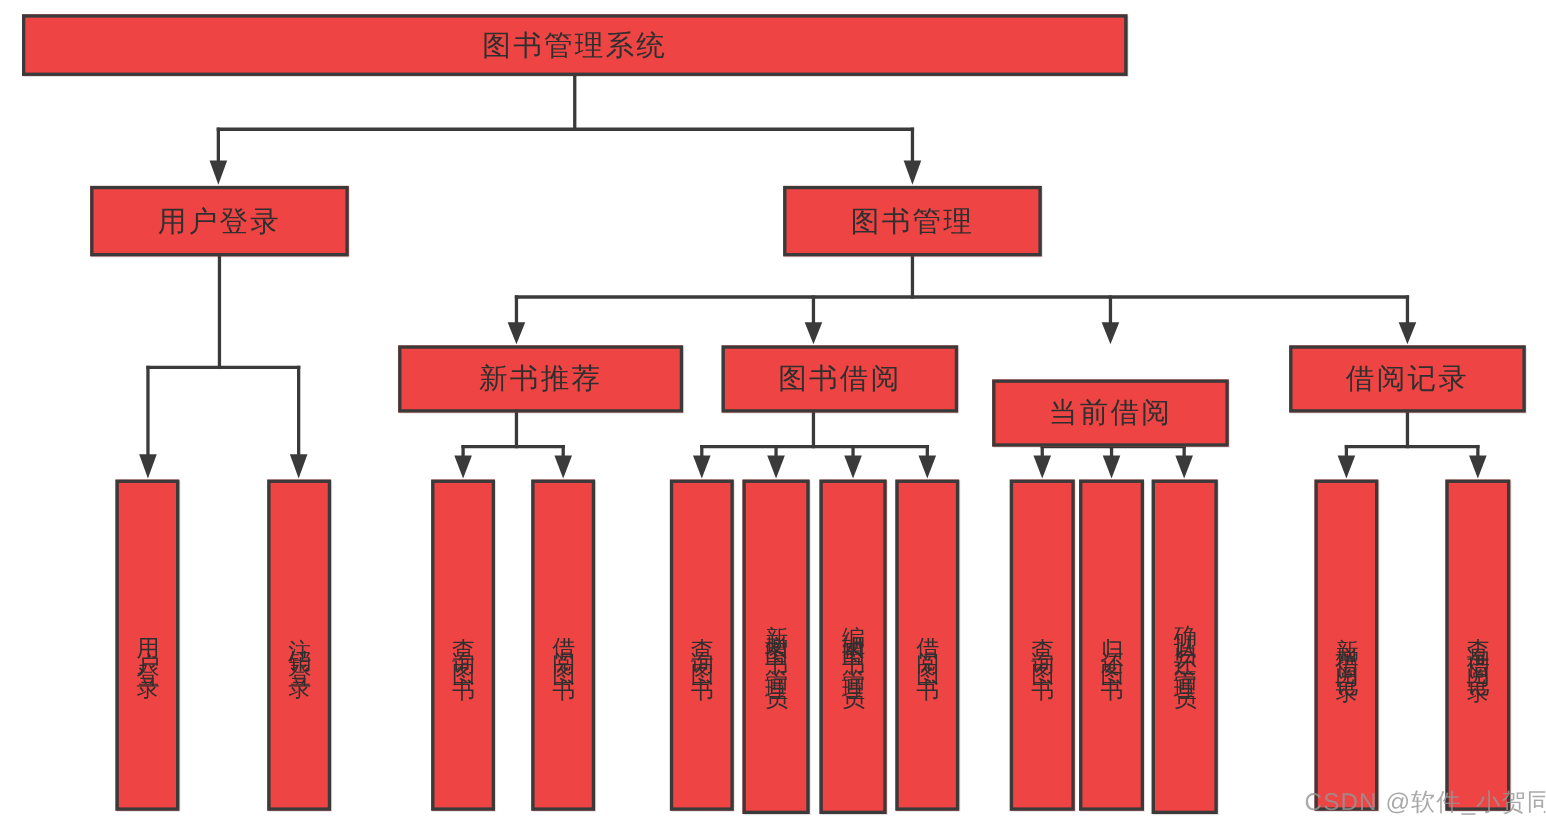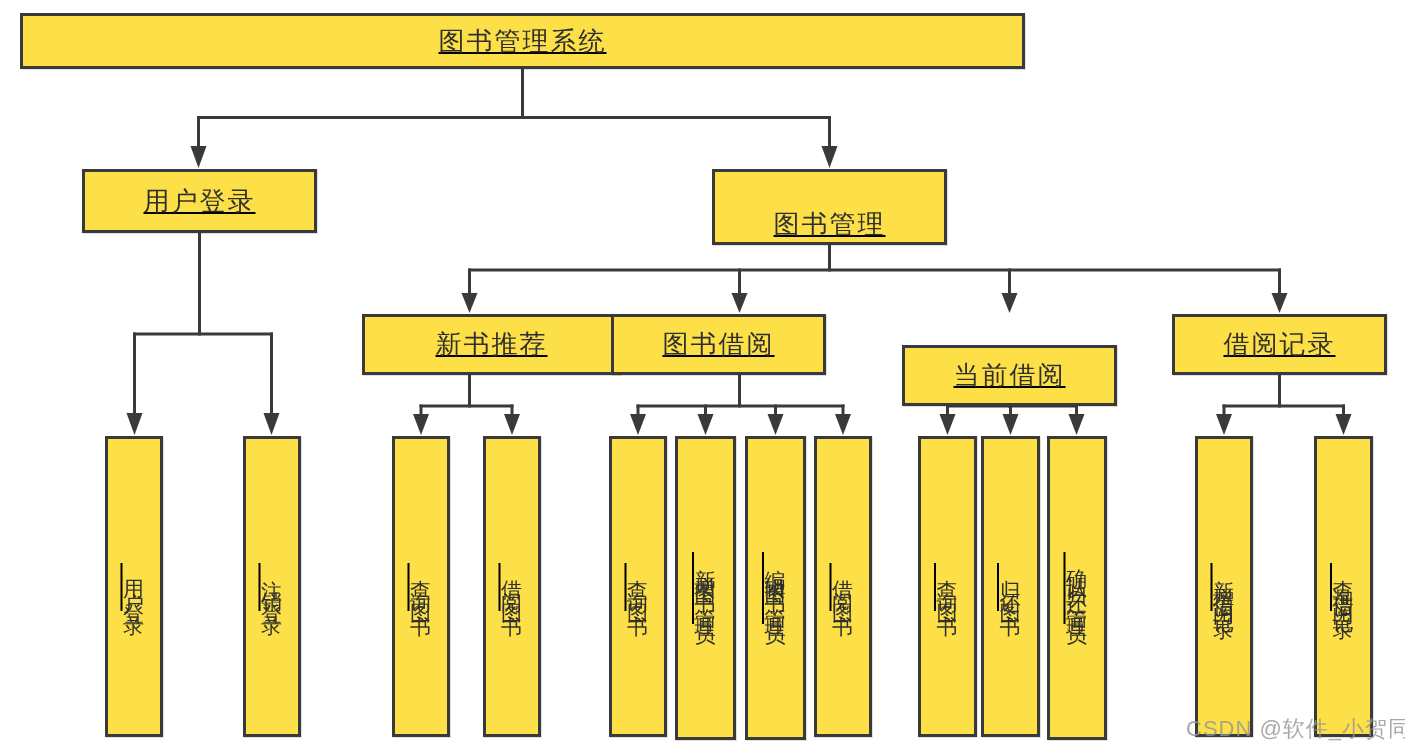--- a/index.html
+++ b/index.html
@@ -8,27 +8,26 @@
     width:1405px;height:747px;
     background:#ffffff;
     overflow:hidden;
     font-family:"Liberation Sans","DejaVu Sans",sans-serif;
   }
   svg.edges{position:absolute;left:0;top:0;z-index:1;}
   .box{
     position:absolute;
     box-sizing:border-box;
     border:3px solid #3a3a3a;
-    background:#fde047;
+    background:#ef4444;
     display:flex;
     align-items:center;
     justify-content:center;
     z-index:2;
     box-shadow:1px 1px 0 rgba(0,0,0,0.12);
-    text-decoration:underline;
   }
   .hlabel{
     font-size:26px;
     color:#2f2f2f;
     letter-spacing:2px;
     white-space:nowrap;
   }
   .leaf .vtext{
     writing-mode:vertical-rl;
     text-orientation:mixed;
@@ -130,28 +129,28 @@
     </g>
   </svg>
 
   <div class="box" style="left:20px;top:13px;width:1005px;height:56px;">
     <span class="hlabel">图书管理系统</span>
   </div>
 
   <div class="box" style="left:82px;top:169px;width:235px;height:64px;">
     <span class="hlabel">用户登录</span>
   </div>
-  <div class="box" style="left:712px;top:169px;width:235px;height:76px;align-items:flex-end;">
+  <div class="box" style="left:712px;top:169px;width:235px;height:64px;">
     <span class="hlabel">图书管理</span>
   </div>
 
   <div class="box" style="left:362px;top:314px;width:259px;height:61px;">
     <span class="hlabel">新书推荐</span>
   </div>
-  <div class="box" style="left:611px;top:314px;width:215px;height:61px;">
+  <div class="box" style="left:656px;top:314px;width:215px;height:61px;">
     <span class="hlabel">图书借阅</span>
   </div>
   <div class="box" style="left:902px;top:314px;width:215px;height:61px;margin-top:31px;">
     <span class="hlabel">当前借阅</span>
   </div>
   <div class="box" style="left:1172px;top:314px;width:215px;height:61px;">
     <span class="hlabel">借阅记录</span>
   </div>
 
   <div class="box leaf" style="left:105px;top:436px;width:58px;height:301px;">

